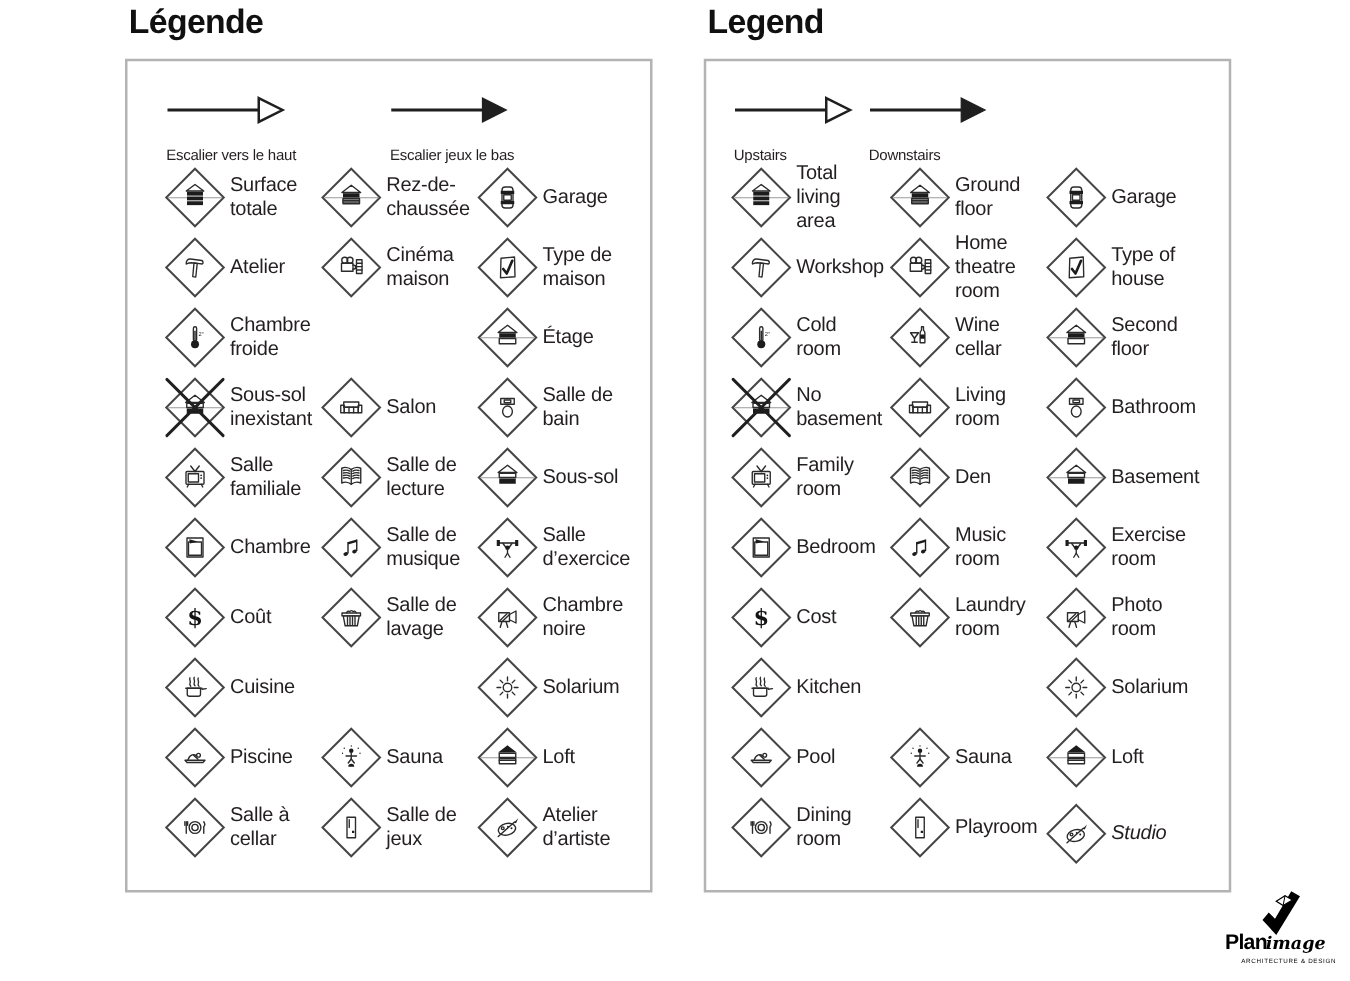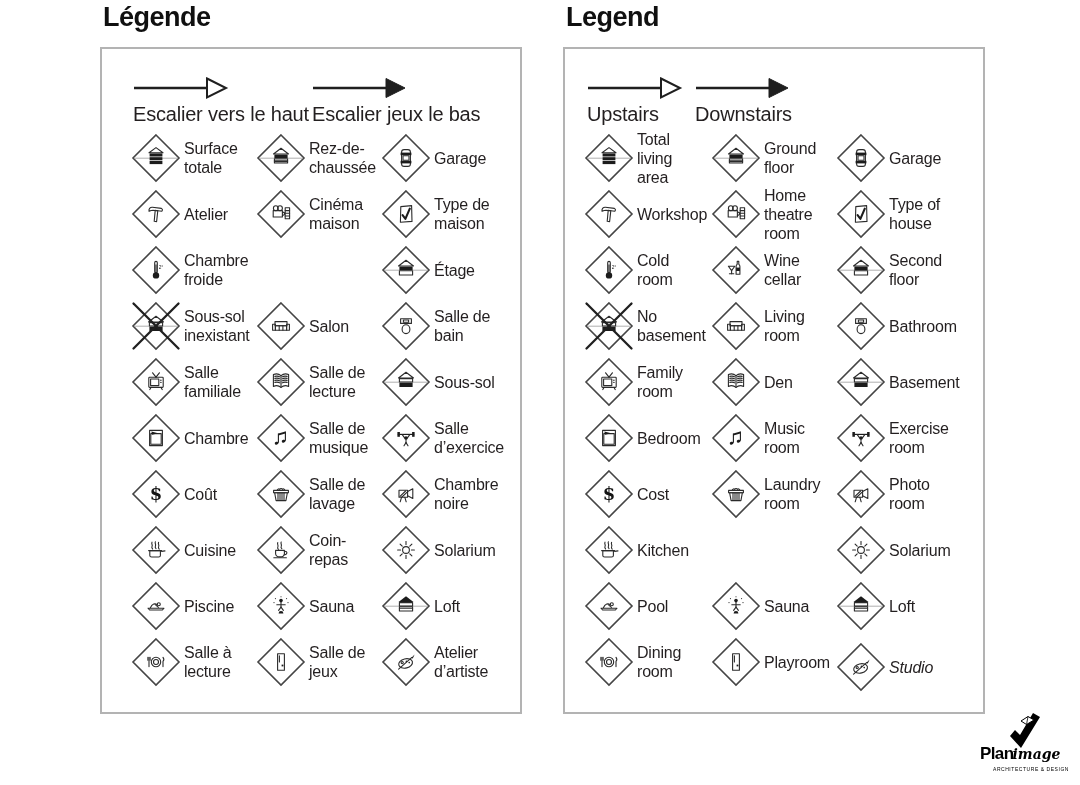--- a/index.html
+++ b/index.html
@@ -15,21 +15,21 @@
   }
   #fr-title{left:103px;}
   #en-title{left:566px;}
   .panel{
     position:absolute;top:47px;width:418px;height:663px;
     border:2px solid #b3b3b3;background:#ffffff;
   }
   #fr-panel{left:100px;}
   #en-panel{left:563px;}
   .arrow-block{position:absolute;top:27px;}
-  .arrow-label{font-size:20px;line-height:17px;color:#231f20;margin-top:6px;letter-spacing:-0.2px;}
+  .arrow-label{font-size:12px;line-height:17px;color:#231f20;margin-top:16px;letter-spacing:-0.2px;}
   .shaft{stroke:#1f1f1f;stroke-width:2.4;}
   .head-open{fill:#ffffff;stroke:#1f1f1f;stroke-width:2;}
   .head-filled{fill:#1f1f1f;stroke:#1f1f1f;stroke-width:1;}
   .grid{position:absolute;left:0;top:0;width:100%;height:100%;}
   .cell{position:absolute;width:122px;height:56px;}
   #fr-grid .c0{left:28px;} #fr-grid .c1{left:153px;} #fr-grid .c2{left:278px;}
   #en-grid .c0{left:18px;} #en-grid .c1{left:145px;} #en-grid .c2{left:270px;}
   .dia{position:absolute;left:0;top:2px;width:52px;height:52px;}
   .dmnd{fill:#ffffff;stroke:#454545;stroke-width:1.6;}
   .lbl{
@@ -448,28 +448,20 @@
         <div class="lbl">Chambre
 noire</div>
       </div>
       <div class="cell c0" style="top: 473px;">
         <svg class="dia" viewBox="0 0 52 52">
           <polygon class="dmnd" points="26,3 49,26 26,49 3,26"></polygon>
           <use href="#sym-cooking-pot" x="14" y="14" width="24" height="24"></use>
         </svg>
         <div class="lbl">Cuisine</div>
       </div>
-      <div class="cell c1" style="top: 473px;">
-        <svg class="dia" viewBox="0 0 52 52">
-          <polygon class="dmnd" points="26,3 49,26 26,49 3,26"></polygon>
-          <use href="#sym-coffee-cup" x="14" y="14" width="24" height="24"></use>
-        </svg>
-        <div class="lbl">Coin-
-repas</div>
-      </div>
       <div class="cell c2" style="top: 473px;">
         <svg class="dia" viewBox="0 0 52 52">
           <polygon class="dmnd" points="26,3 49,26 26,49 3,26"></polygon>
           <use href="#sym-sun" x="14" y="14" width="24" height="24"></use>
         </svg>
         <div class="lbl">Solarium</div>
       </div>
       <div class="cell c0" style="top: 529px;">
         <svg class="dia" viewBox="0 0 52 52">
           <polygon class="dmnd" points="26,3 49,26 26,49 3,26"></polygon>
@@ -490,21 +482,21 @@
           <use href="#sym-house-stack-loft" x="14" y="14" width="24" height="24"></use>
         </svg>
         <div class="lbl">Loft</div>
       </div>
       <div class="cell c0" style="top: 585px;">
         <svg class="dia" viewBox="0 0 52 52">
           <polygon class="dmnd" points="26,3 49,26 26,49 3,26"></polygon>
           <use href="#sym-plate-cutlery" x="14" y="14" width="24" height="24"></use>
         </svg>
         <div class="lbl">Salle à
-lecture</div>
+cellar</div>
       </div>
       <div class="cell c1" style="top: 585px;">
         <svg class="dia" viewBox="0 0 52 52">
           <polygon class="dmnd" points="26,3 49,26 26,49 3,26"></polygon>
           <use href="#sym-door" x="14" y="14" width="24" height="24"></use>
         </svg>
         <div class="lbl">Salle de
 jeux</div>
       </div>
       <div class="cell c2" style="top: 585px;">

